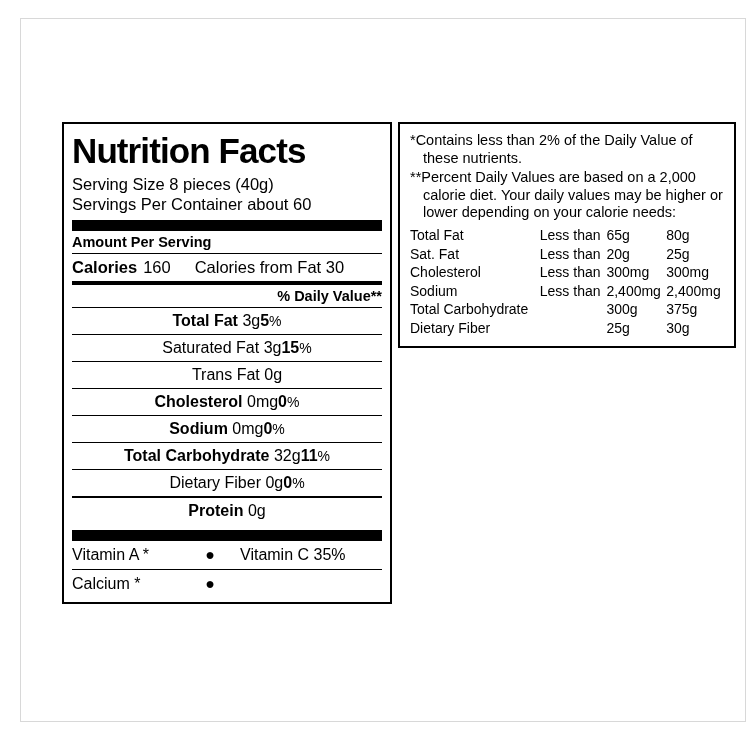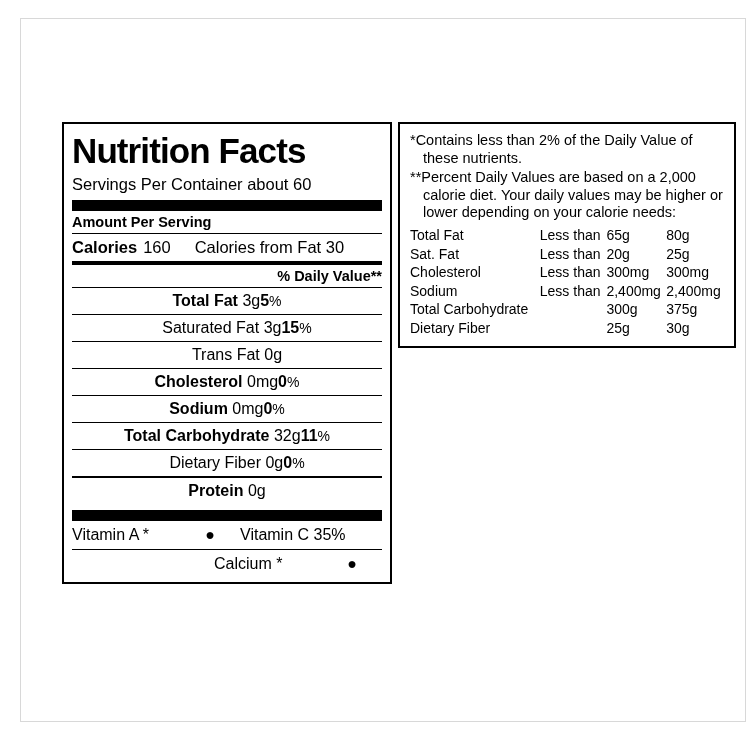--- a/index.html
+++ b/index.html
@@ -103,21 +103,20 @@
   }
   .indent1 { padding-left: 20px; }
   .pct { font-size: 14px; }
   .dvnum { font-weight: bold; font-size: 16px; }
 
   .vitamins {
     display: flex;
     align-items: baseline;
     font-size: 16px;
     padding: 5px 0 5px 0;
-    justify-content: flex-end;
   }
   .vitamins .v1 { width: 108px; }
   .vitamins .dot {
     width: 60px;
     text-align: center;
     font-size: 16px;
   }
   .vitamins .v2 { flex: 1; }
 
   
@@ -160,20 +159,21 @@
   .sub { padding-left: 11px; }
 </style>
 </head>
 <body>
 
 <div class="page">
   <div class="card">
 
     <div class="nf-panel">
       <div class="nf-title">Nutrition Facts</div>
+      <div class="nf-serving">Serving Size 8 pieces (40g)</div>
       <div class="nf-serving">Servings Per Container about 60</div>
 
       <div class="rule-thick"></div>
 
       <div class="amount-row">Amount Per Serving</div>
       <div class="rule-thin"></div>
 
       <div class="calories-row">
         <span class="cal-label">Calories</span>
         <span class="cal-val">160</span>

